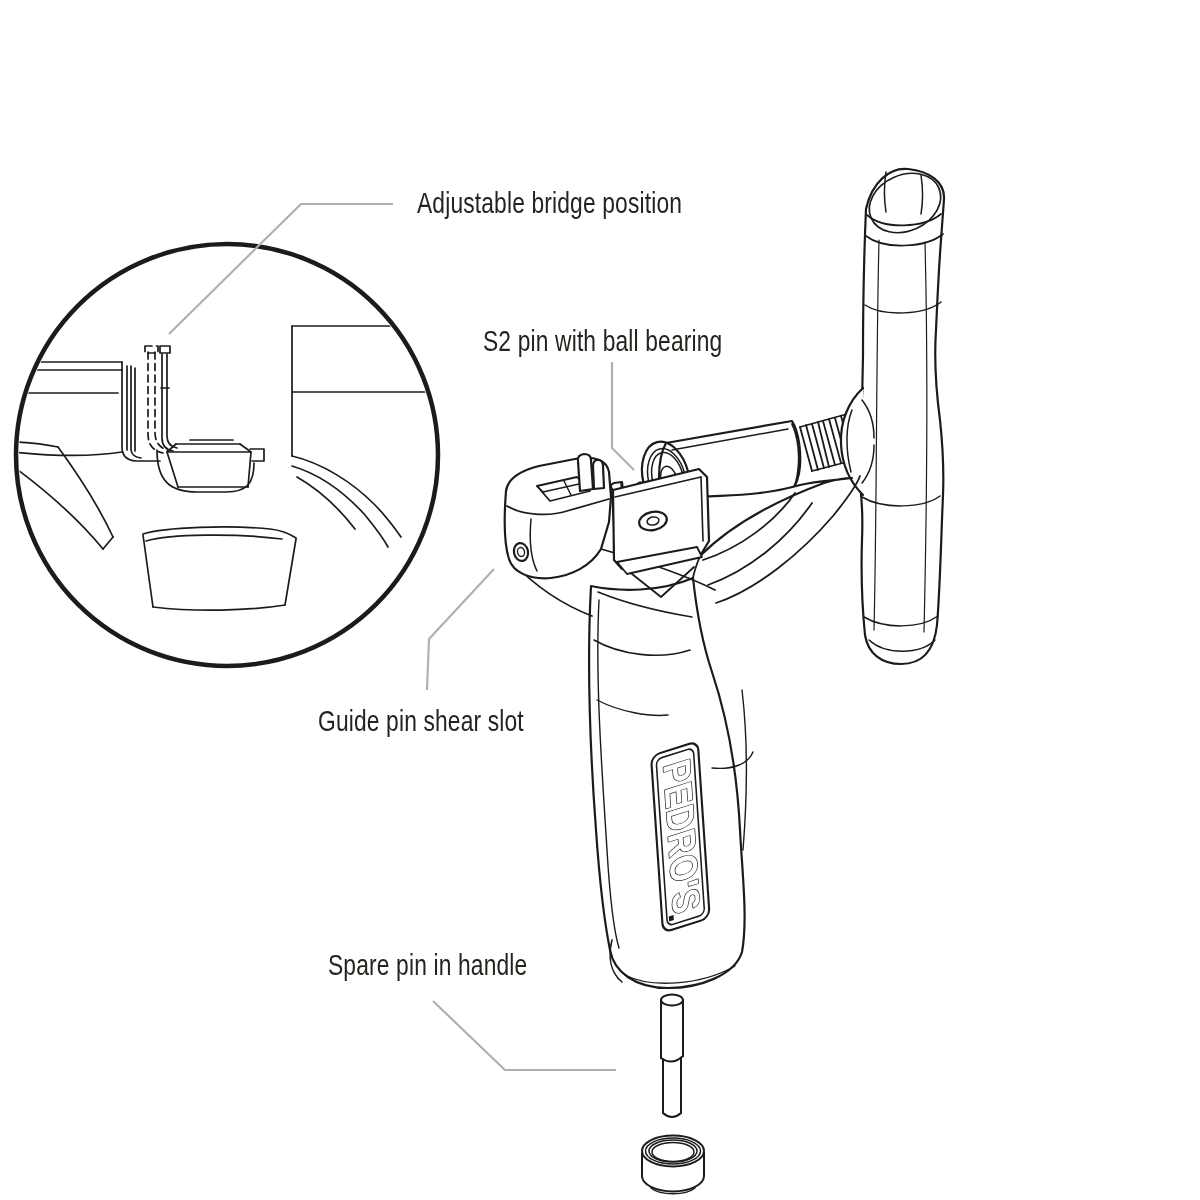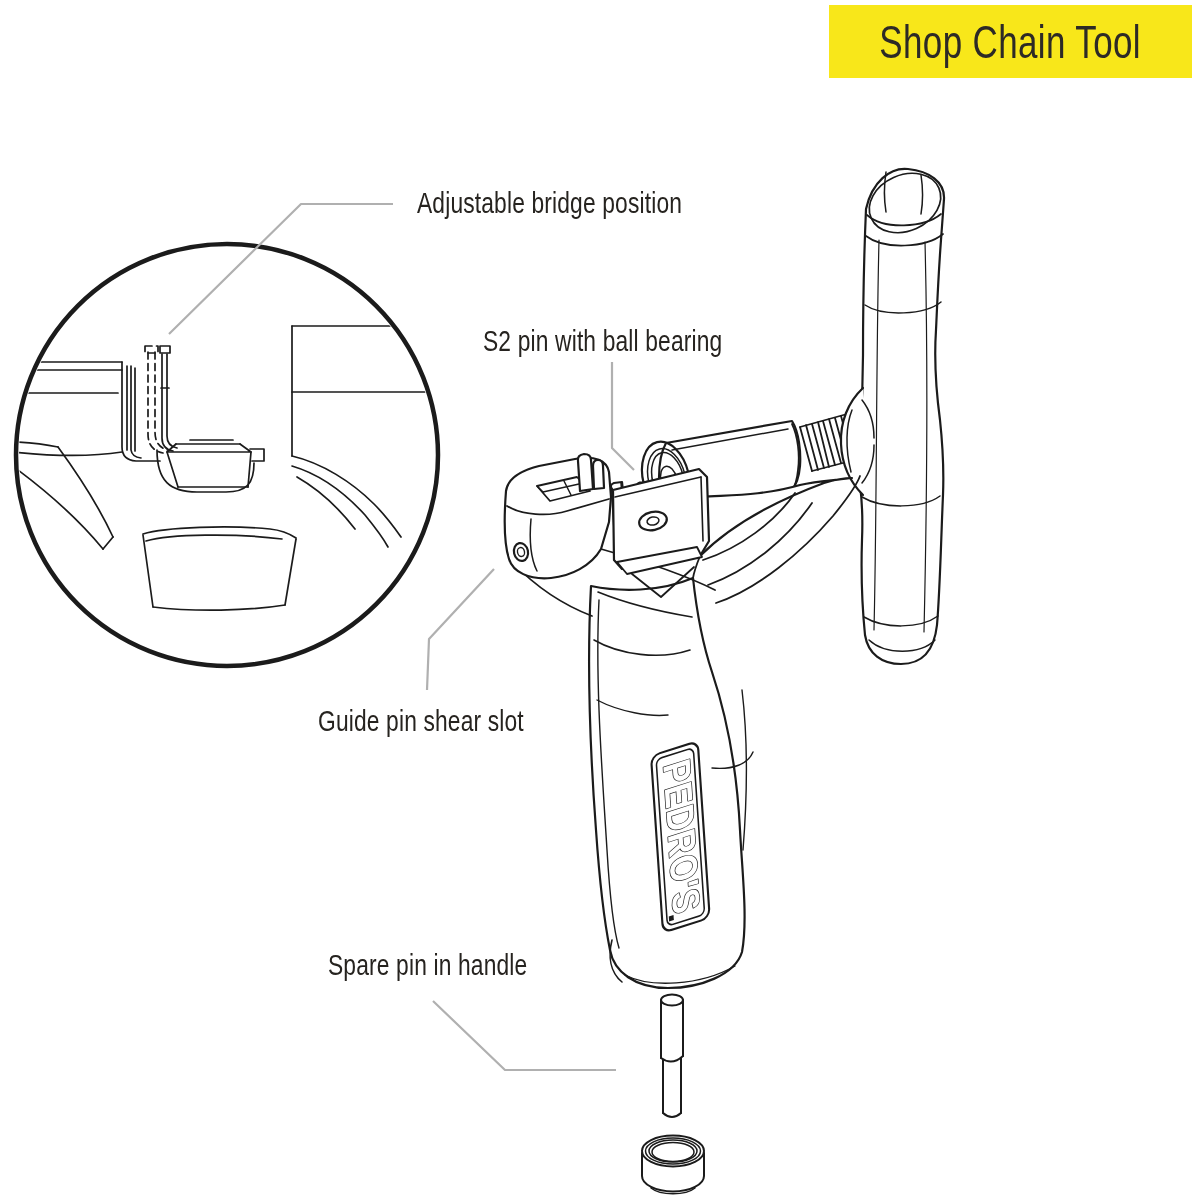--- a/index.html
+++ b/index.html
@@ -217,21 +217,18 @@
   </g>
 
   <g stroke="#B0B0B0" stroke-width="2.2" fill="none" stroke-linejoin="round">
     <path d="M169,334 L301,204 L393,204"></path>
     <path d="M612,362 L612,448 L634,470"></path>
     <path d="M494,569 L429,639 L427,690"></path>
     <path d="M433,1001 L505,1070 L616,1070"></path>
   </g>
 </svg>
 
-  <div class="banner">
-    <span>Shop Chain Tool</span>
-  </div>
 
   <div class="callout" style="left:417px;top:186px;">Adjustable bridge position</div>
   <div class="callout" style="left:483px;top:324px;">S2 pin with ball bearing</div>
   <div class="callout" style="left:318px;top:704px;">Guide pin shear slot</div>
   <div class="callout" style="left:328px;top:948px;">Spare pin in handle</div>
 </div>
 
 </body></html>

